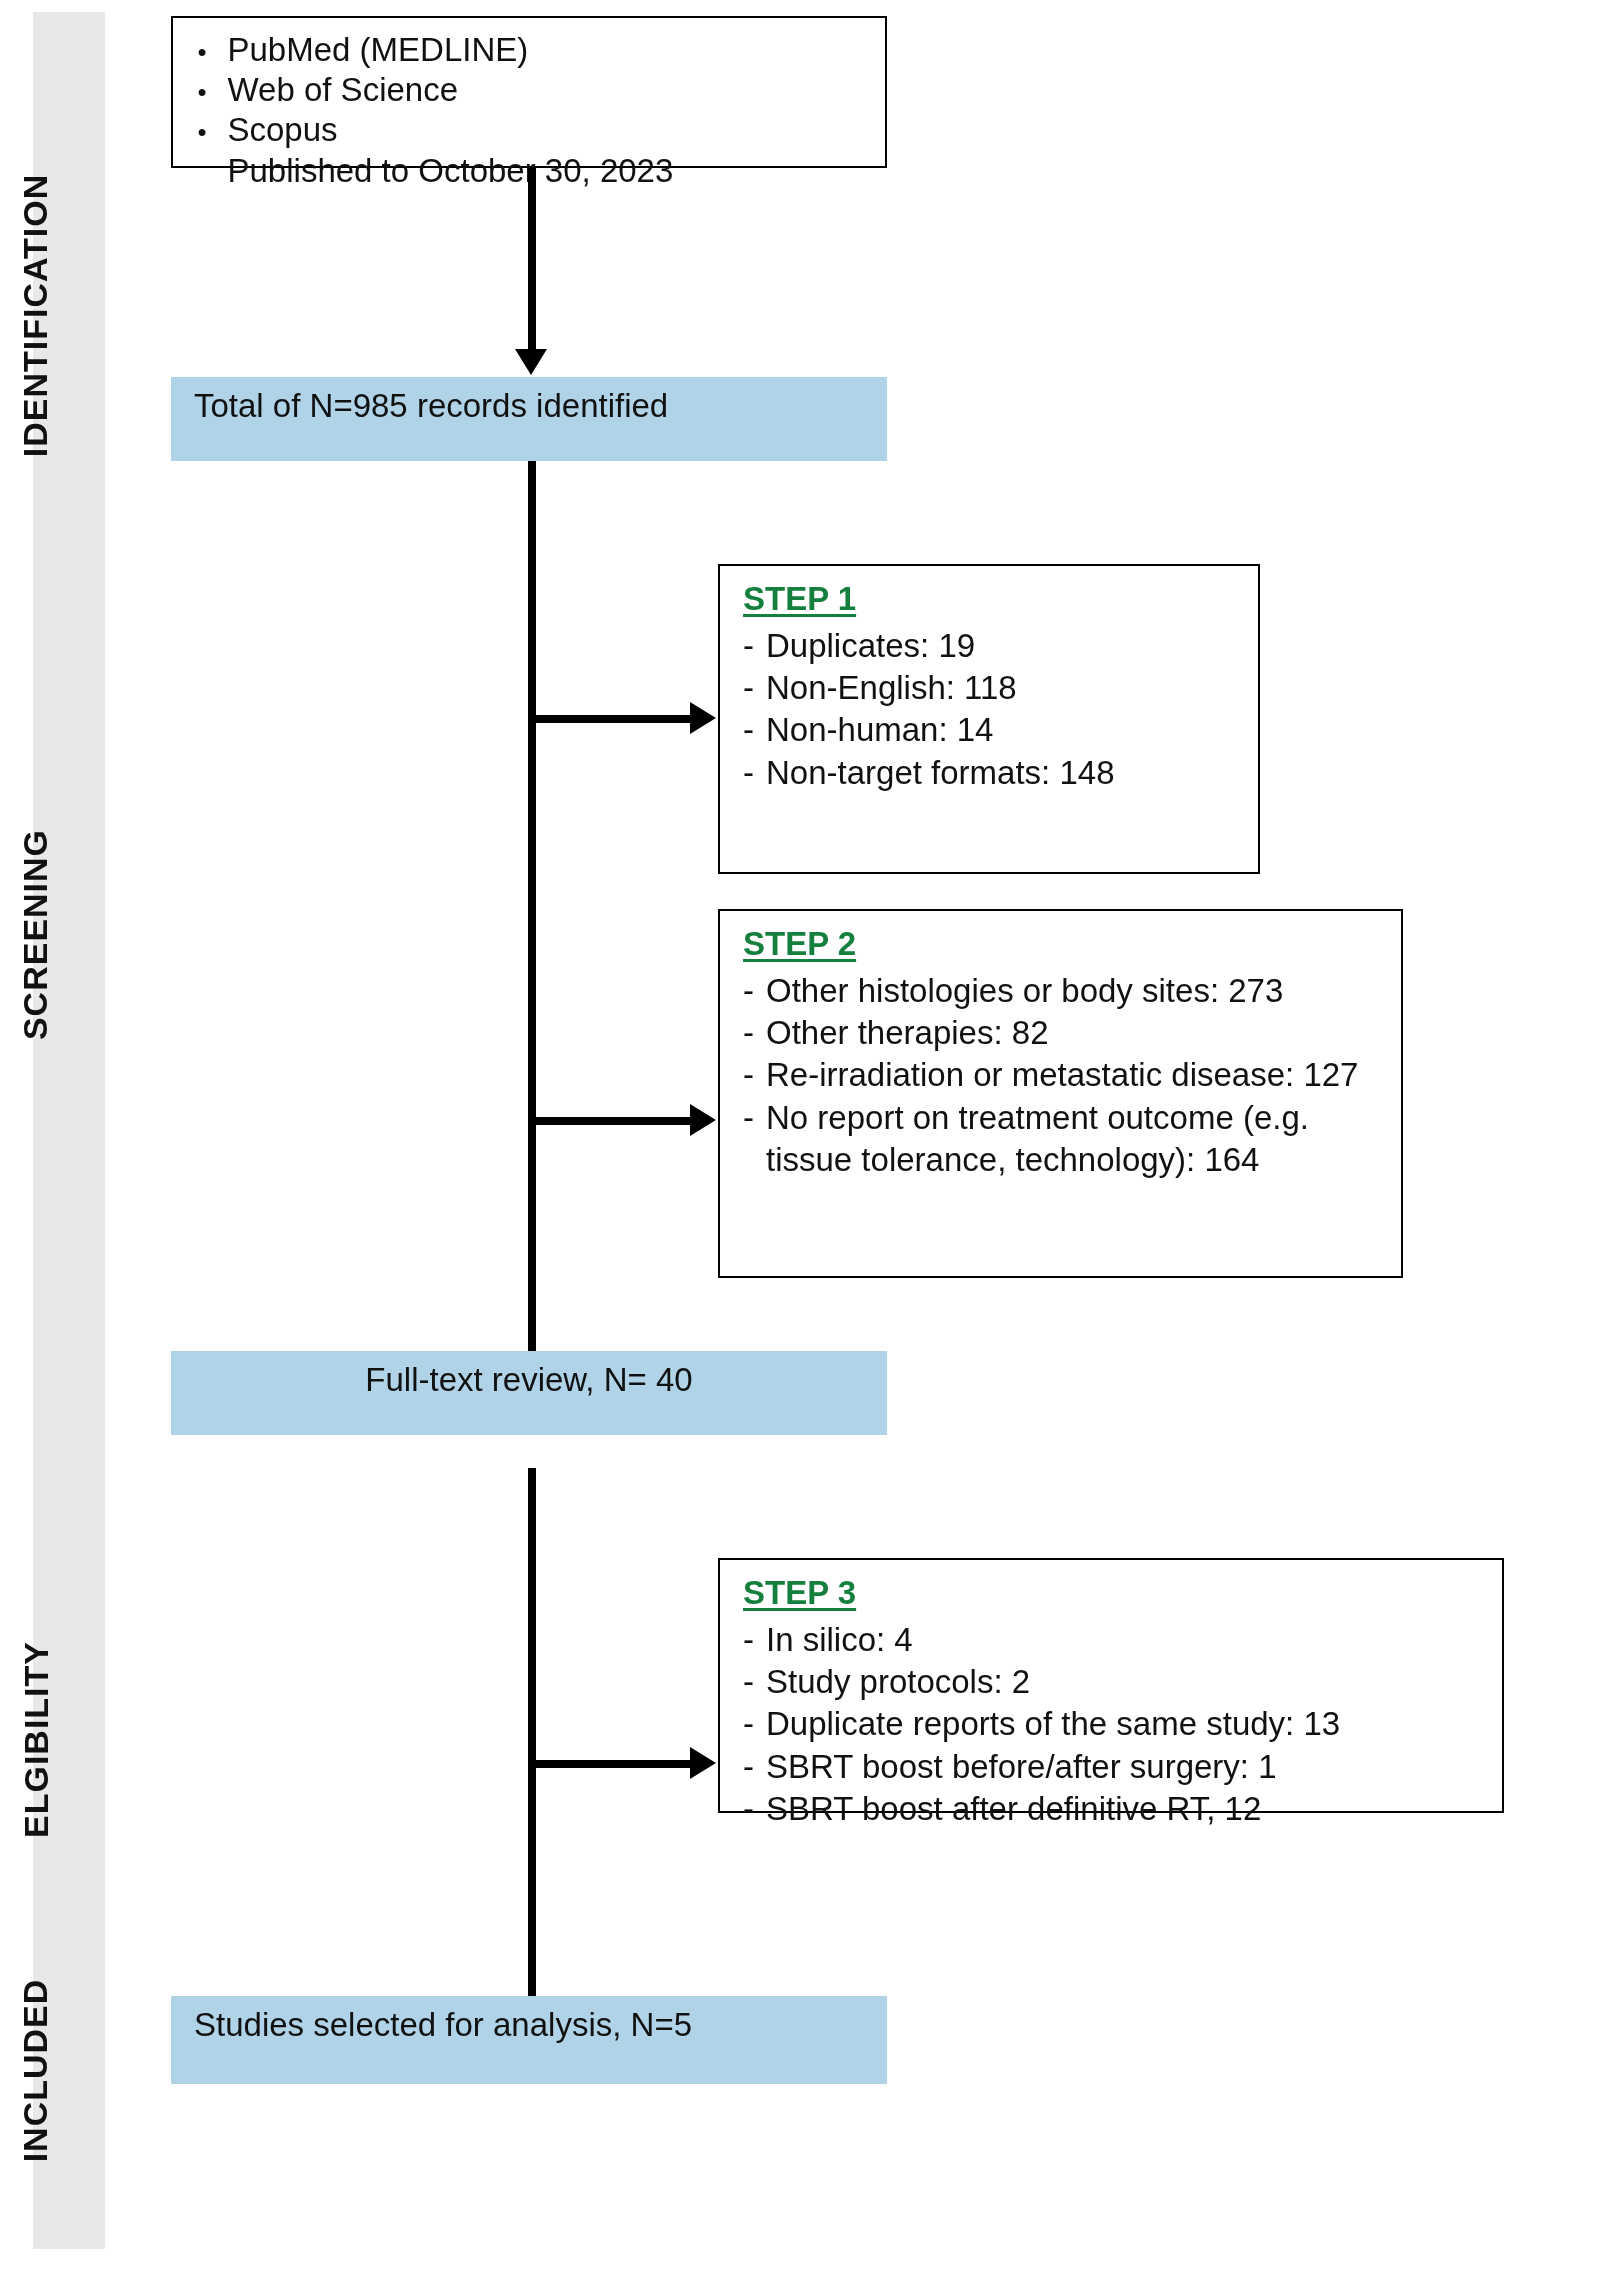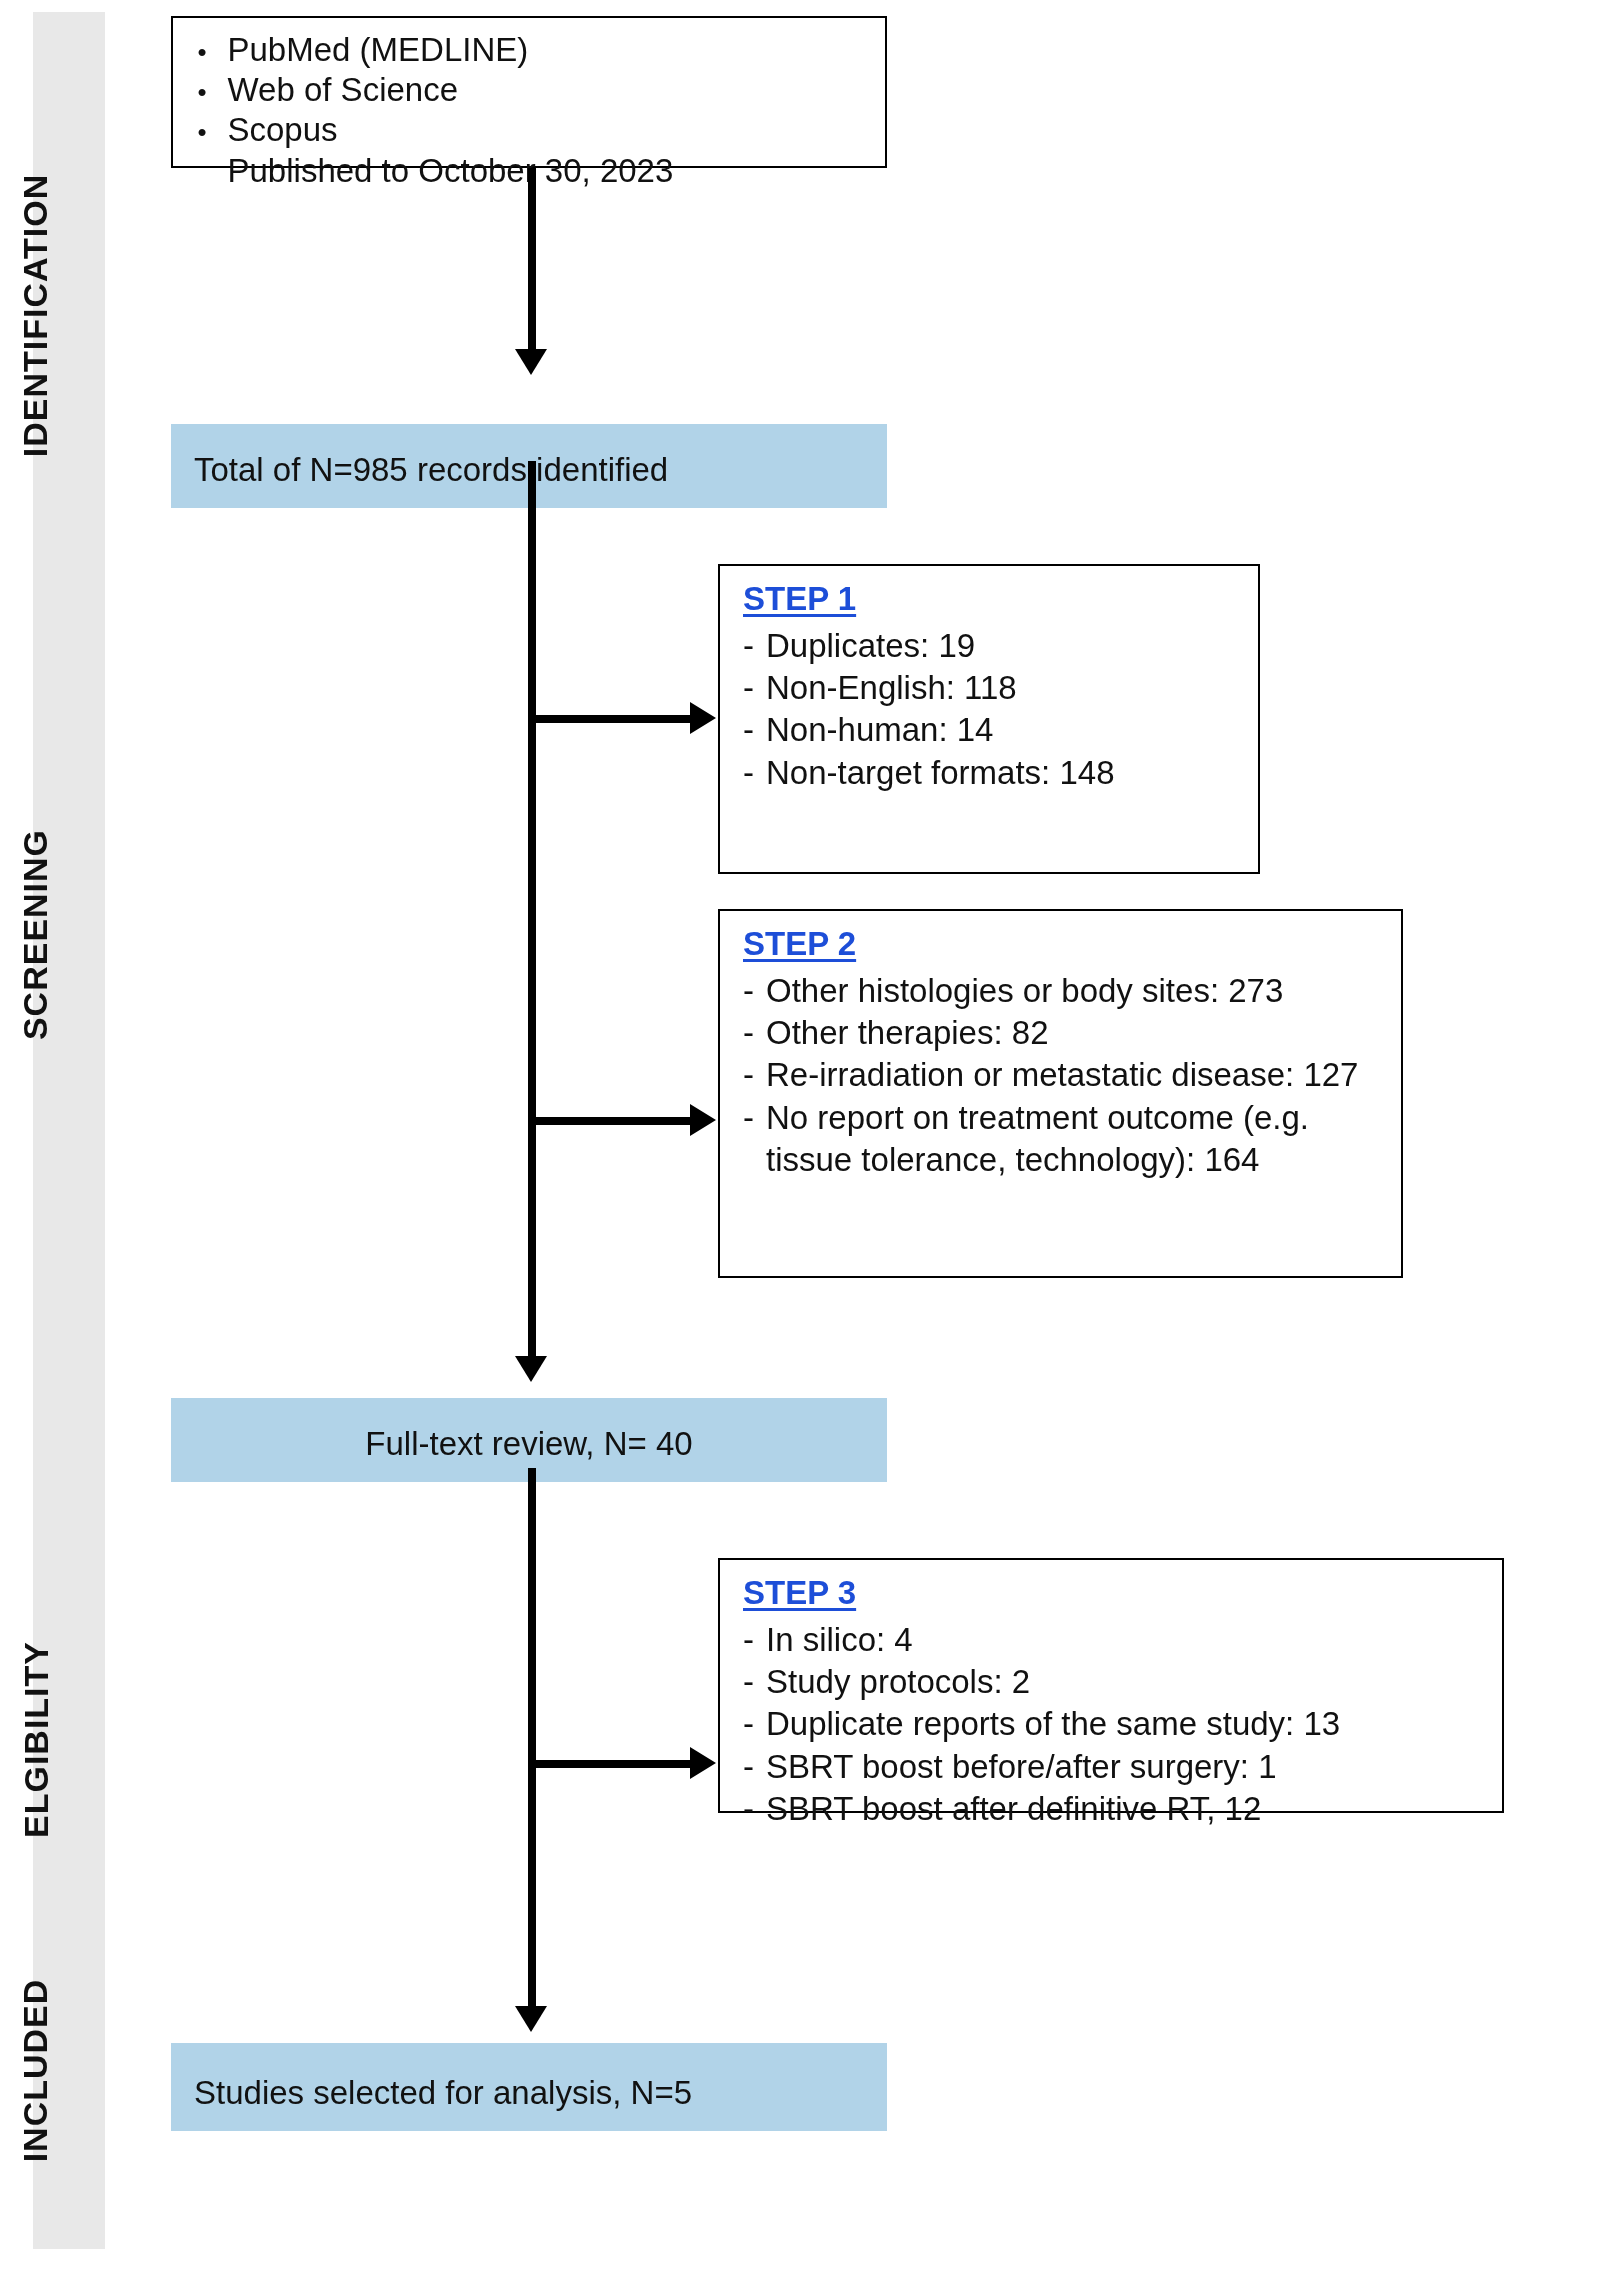--- a/index.html
+++ b/index.html
@@ -93,41 +93,40 @@
     font-size: 26px;
     line-height: 1.22;
   }
   .src-indent {
     width: 30px;
     flex: 0 0 30px;
   }
 
   
   .blue-bar {
-    padding: 16px 23px;
+    padding: 8px 23px;
     display: flex;
-    align-items: flex-end;
-    margin-top: 47px;
+    align-items: flex-start;
   }
   #blue-identified { left: 171px; top: 377px; width: 716px; height: 84px; }
   #blue-fulltext   { left: 171px; top: 1351px; width: 716px; height: 84px; justify-content: center; }
   #blue-included   { left: 171px; top: 1996px; width: 716px; height: 88px; }
 
   
   .step-box {
     padding: 14px 19px 15.7px 23px;
   }
   #step1-box { left: 718px; top: 564px;  width: 542px; height: 310px; }
   #step2-box { left: 718px; top: 909px; width: 685px; height: 369px; }
   #step3-box { left: 718px; top: 1558px; width: 786px; height: 255px; }
 
   .step-title {
     font-size: 33px;
     font-weight: 700;
-    color: #1d4ed8;
+    color: #15803d;
     text-decoration: underline;
     text-underline-offset: 4.4px;
     margin-bottom: 7px;
     display: inline-block;
   }
   .step-item {
     display: flex;
     align-items: baseline;
     font-size: 33px;
     line-height: 1.28;

